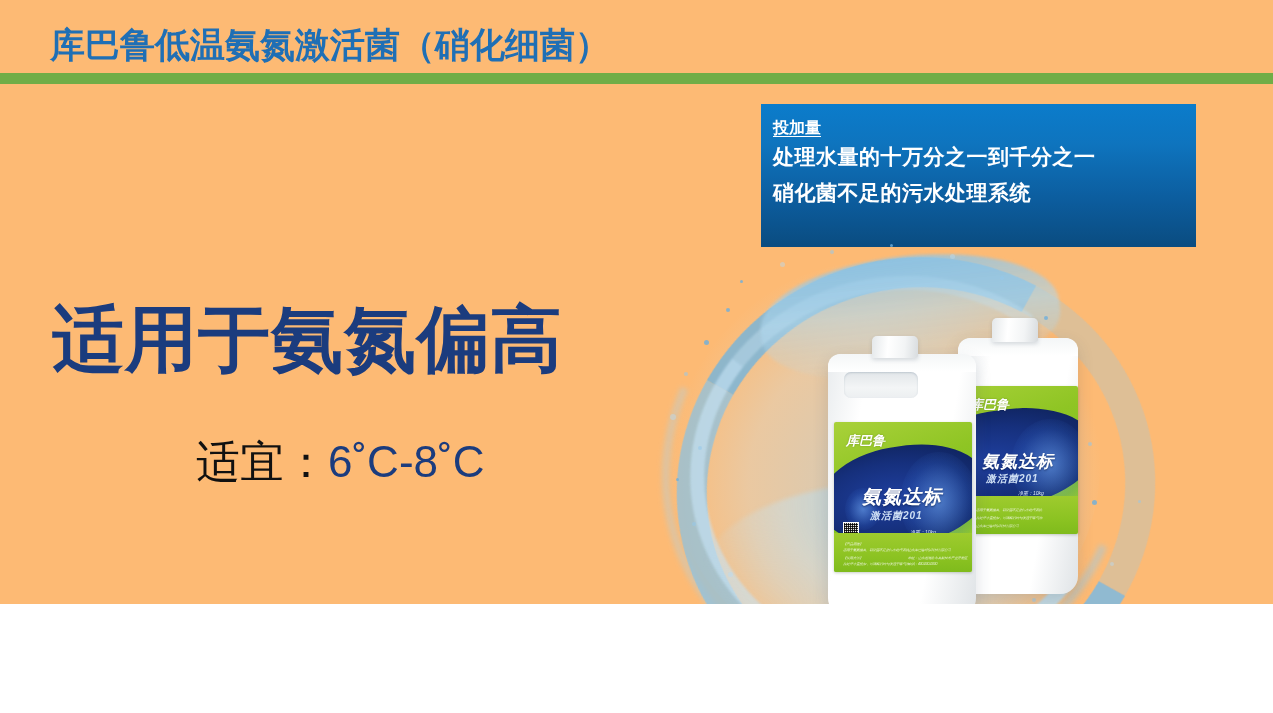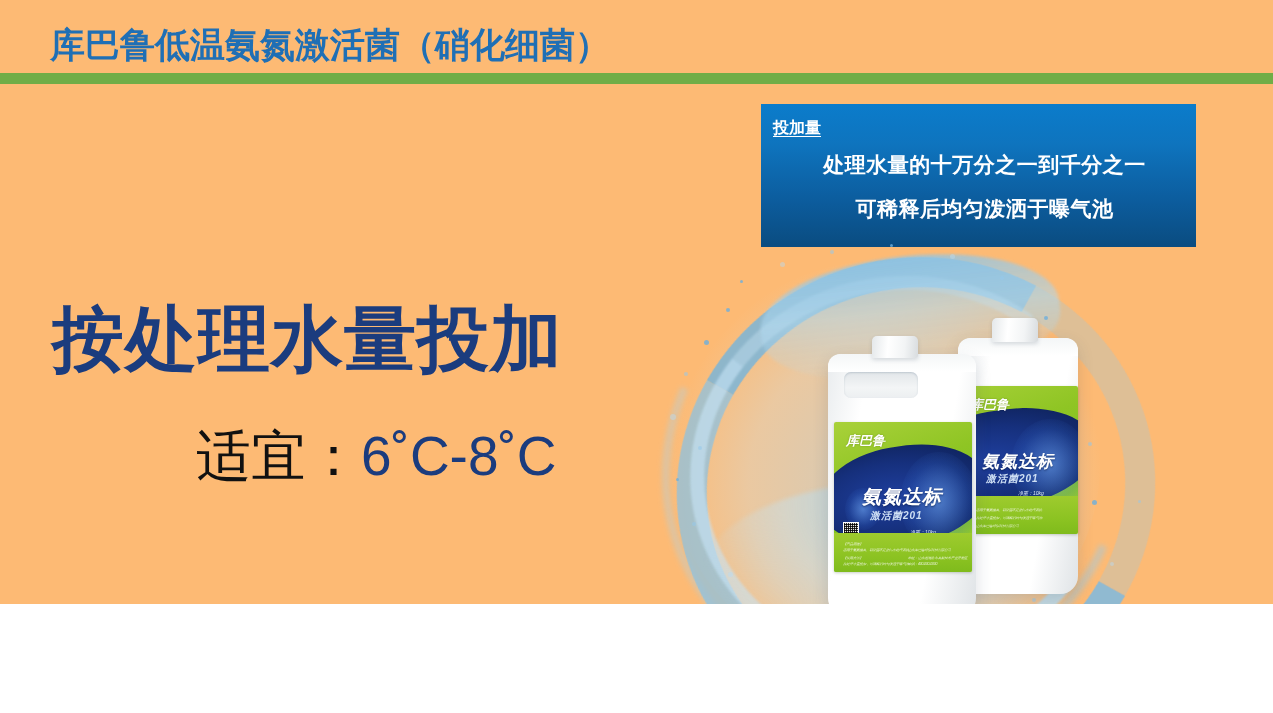--- a/index.html
+++ b/index.html
@@ -57,42 +57,41 @@
     text-decoration: underline;
     text-underline-offset: 3px;
     line-height: 1.25;
     display: inline-block;
   }
   .dosage-line {
     color: #ffffff;
     font-size: 21px;
     font-weight: bold;
     line-height: 1.62;
-    margin-top: 10px;
+    margin-top: 2px;
     letter-spacing: 0.5px;
-    text-align: center;
   }
 
   
   #headline {
     position: absolute;
     left: 52px;
     top: 300px;
     font-size: 72px;
     font-weight: bold;
     color: #1B3C7E;
     letter-spacing: 1px;
     white-space: nowrap;
     line-height: 1.1;
   }
   #subline {
     position: absolute;
     left: 196px;
-    top: 423px;
-    font-size: 55px;
+    top: 436px;
+    font-size: 44px;
     white-space: nowrap;
     line-height: 1.2;
   }
   #subline .sub-label { color: #111111; }
   #subline .sub-value { color: #1B3C7E; }
 
   
   #product-photo {
     position: absolute;
     left: 640px;
@@ -300,24 +299,24 @@
 <div id="slide">
 
   <div id="slide-title">库巴鲁低温氨氮激活菌（硝化细菌）</div>
   <div id="title-rule"></div>
 
   <div id="dosage-box">
     <div>
       <span id="dosage-heading">投加量</span>
     </div>
     <div class="dosage-line">处理水量的十万分之一到千分之一</div>
-    <div class="dosage-line">可稀释后均匀泼洒于曝气池</div>
+    <div class="dosage-line">硝化菌不足的污水处理系统</div>
   </div>
 
-  <div id="headline">按处理水量投加</div>
+  <div id="headline">适用于氨氮偏高</div>
 
   <div id="subline">
     <span class="sub-label">适宜：</span><span class="sub-value">6˚C-8˚C</span>
   </div>
 
   <div id="product-photo">
 
     <div class="splash-glow"></div>
     <div class="splash-ring-3"></div>
     <div class="splash-ring"></div>

